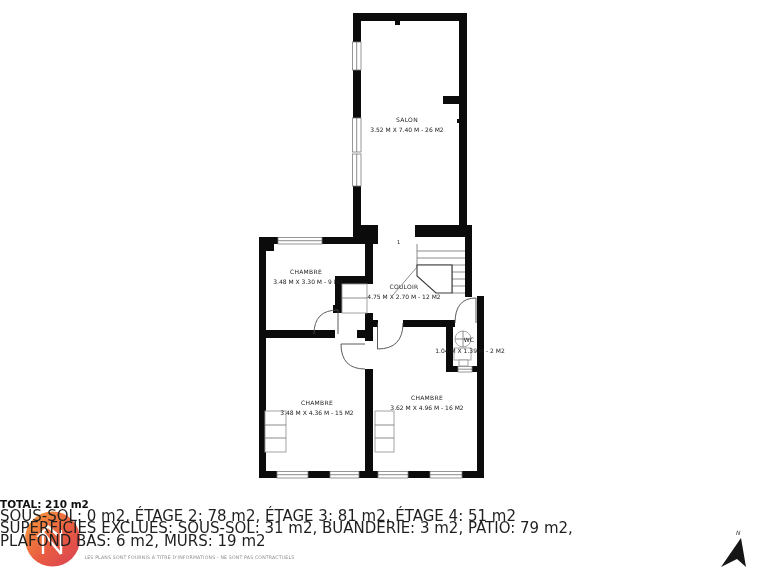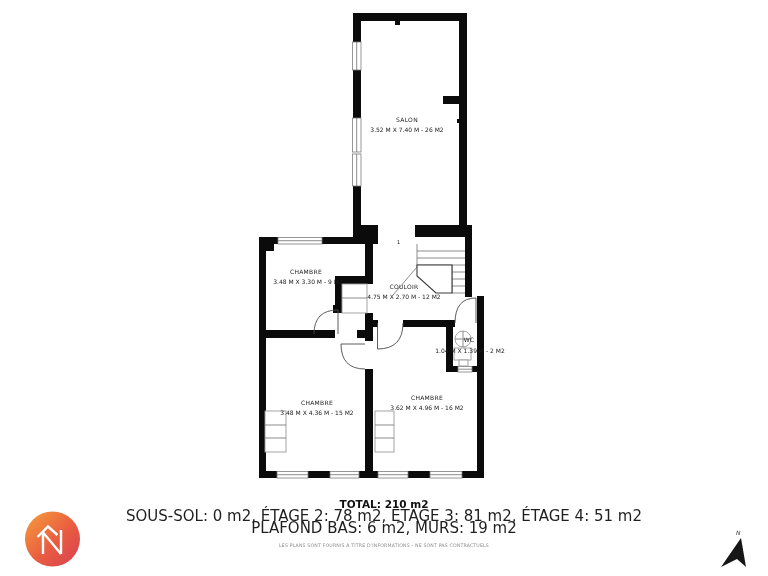--- a/index.html
+++ b/index.html
@@ -1,21 +1,21 @@
 <!DOCTYPE html>
 <html><head>
 <meta charset="utf-8">
 <style>
   html,body{margin:0;padding:0;background:#ffffff;}
   body{width:768px;height:576px;position:relative;overflow:hidden;
        font-family:"DejaVu Sans","Liberation Sans",sans-serif;}
   #plan-svg{position:absolute;left:0;top:0;}
   .room-name,.room-dims{font-size:6px;fill:#1c1c1c;}
   .room-name{letter-spacing:.3px;}
-  .footer{position:absolute;top:498px;left:0;width:768px;text-align:center;color:#1a1a1a;}
+  .footer{position:absolute;top:498px;left:0;width:768px;color:#1a1a1a;}
   .footer .total{font-size:10.5px;font-weight:bold;color:#101010;}
   .footer .line{font-size:15px;line-height:12.4px;color:#1f1f1f;}
   .footer .disclaimer{margin-top:7px;font-size:6px;color:#8f8f8f;
        transform:scale(0.78);transform-origin:center top;letter-spacing:.2px;}
   .wall{fill:#0b0b0b;}
   .win{fill:#ffffff;stroke:#7d7d7d;stroke-width:0.8;}
   .thin{stroke:#6f6f6f;stroke-width:0.8;fill:none;}
   .door{stroke:#4a4a4a;stroke-width:0.9;fill:none;}
   .furn{fill:#ffffff;stroke:#9a9a9a;stroke-width:0.9;}
 </style>
@@ -208,15 +208,16 @@
 
   <g>
     <text x="736" y="535" font-size="6" font-style="italic" fill="#333">N</text>
     <polygon points="741,538 746,567 737,559 721,567" fill="#161616"></polygon>
   </g>
 </svg>
 
 <div class="footer">
   <div class="total">TOTAL: 210 m2</div>
   <div class="line">SOUS-SOL: 0 m2, ÉTAGE 2: 78 m2, ÉTAGE 3: 81 m2, ÉTAGE 4: 51 m2</div>
+  <div class="line">SUPERFICIES EXCLUES: SOUS-SOL: 31 m2, BUANDERIE: 3 m2, PATIO: 79 m2,</div>
   <div class="line">PLAFOND BAS: 6 m2, MURS: 19 m2</div>
   <div class="disclaimer">LES PLANS SONT FOURNIS À TITRE D'INFORMATIONS - NE SONT PAS CONTRACTUELS</div>
 </div>
 
 </body></html>

